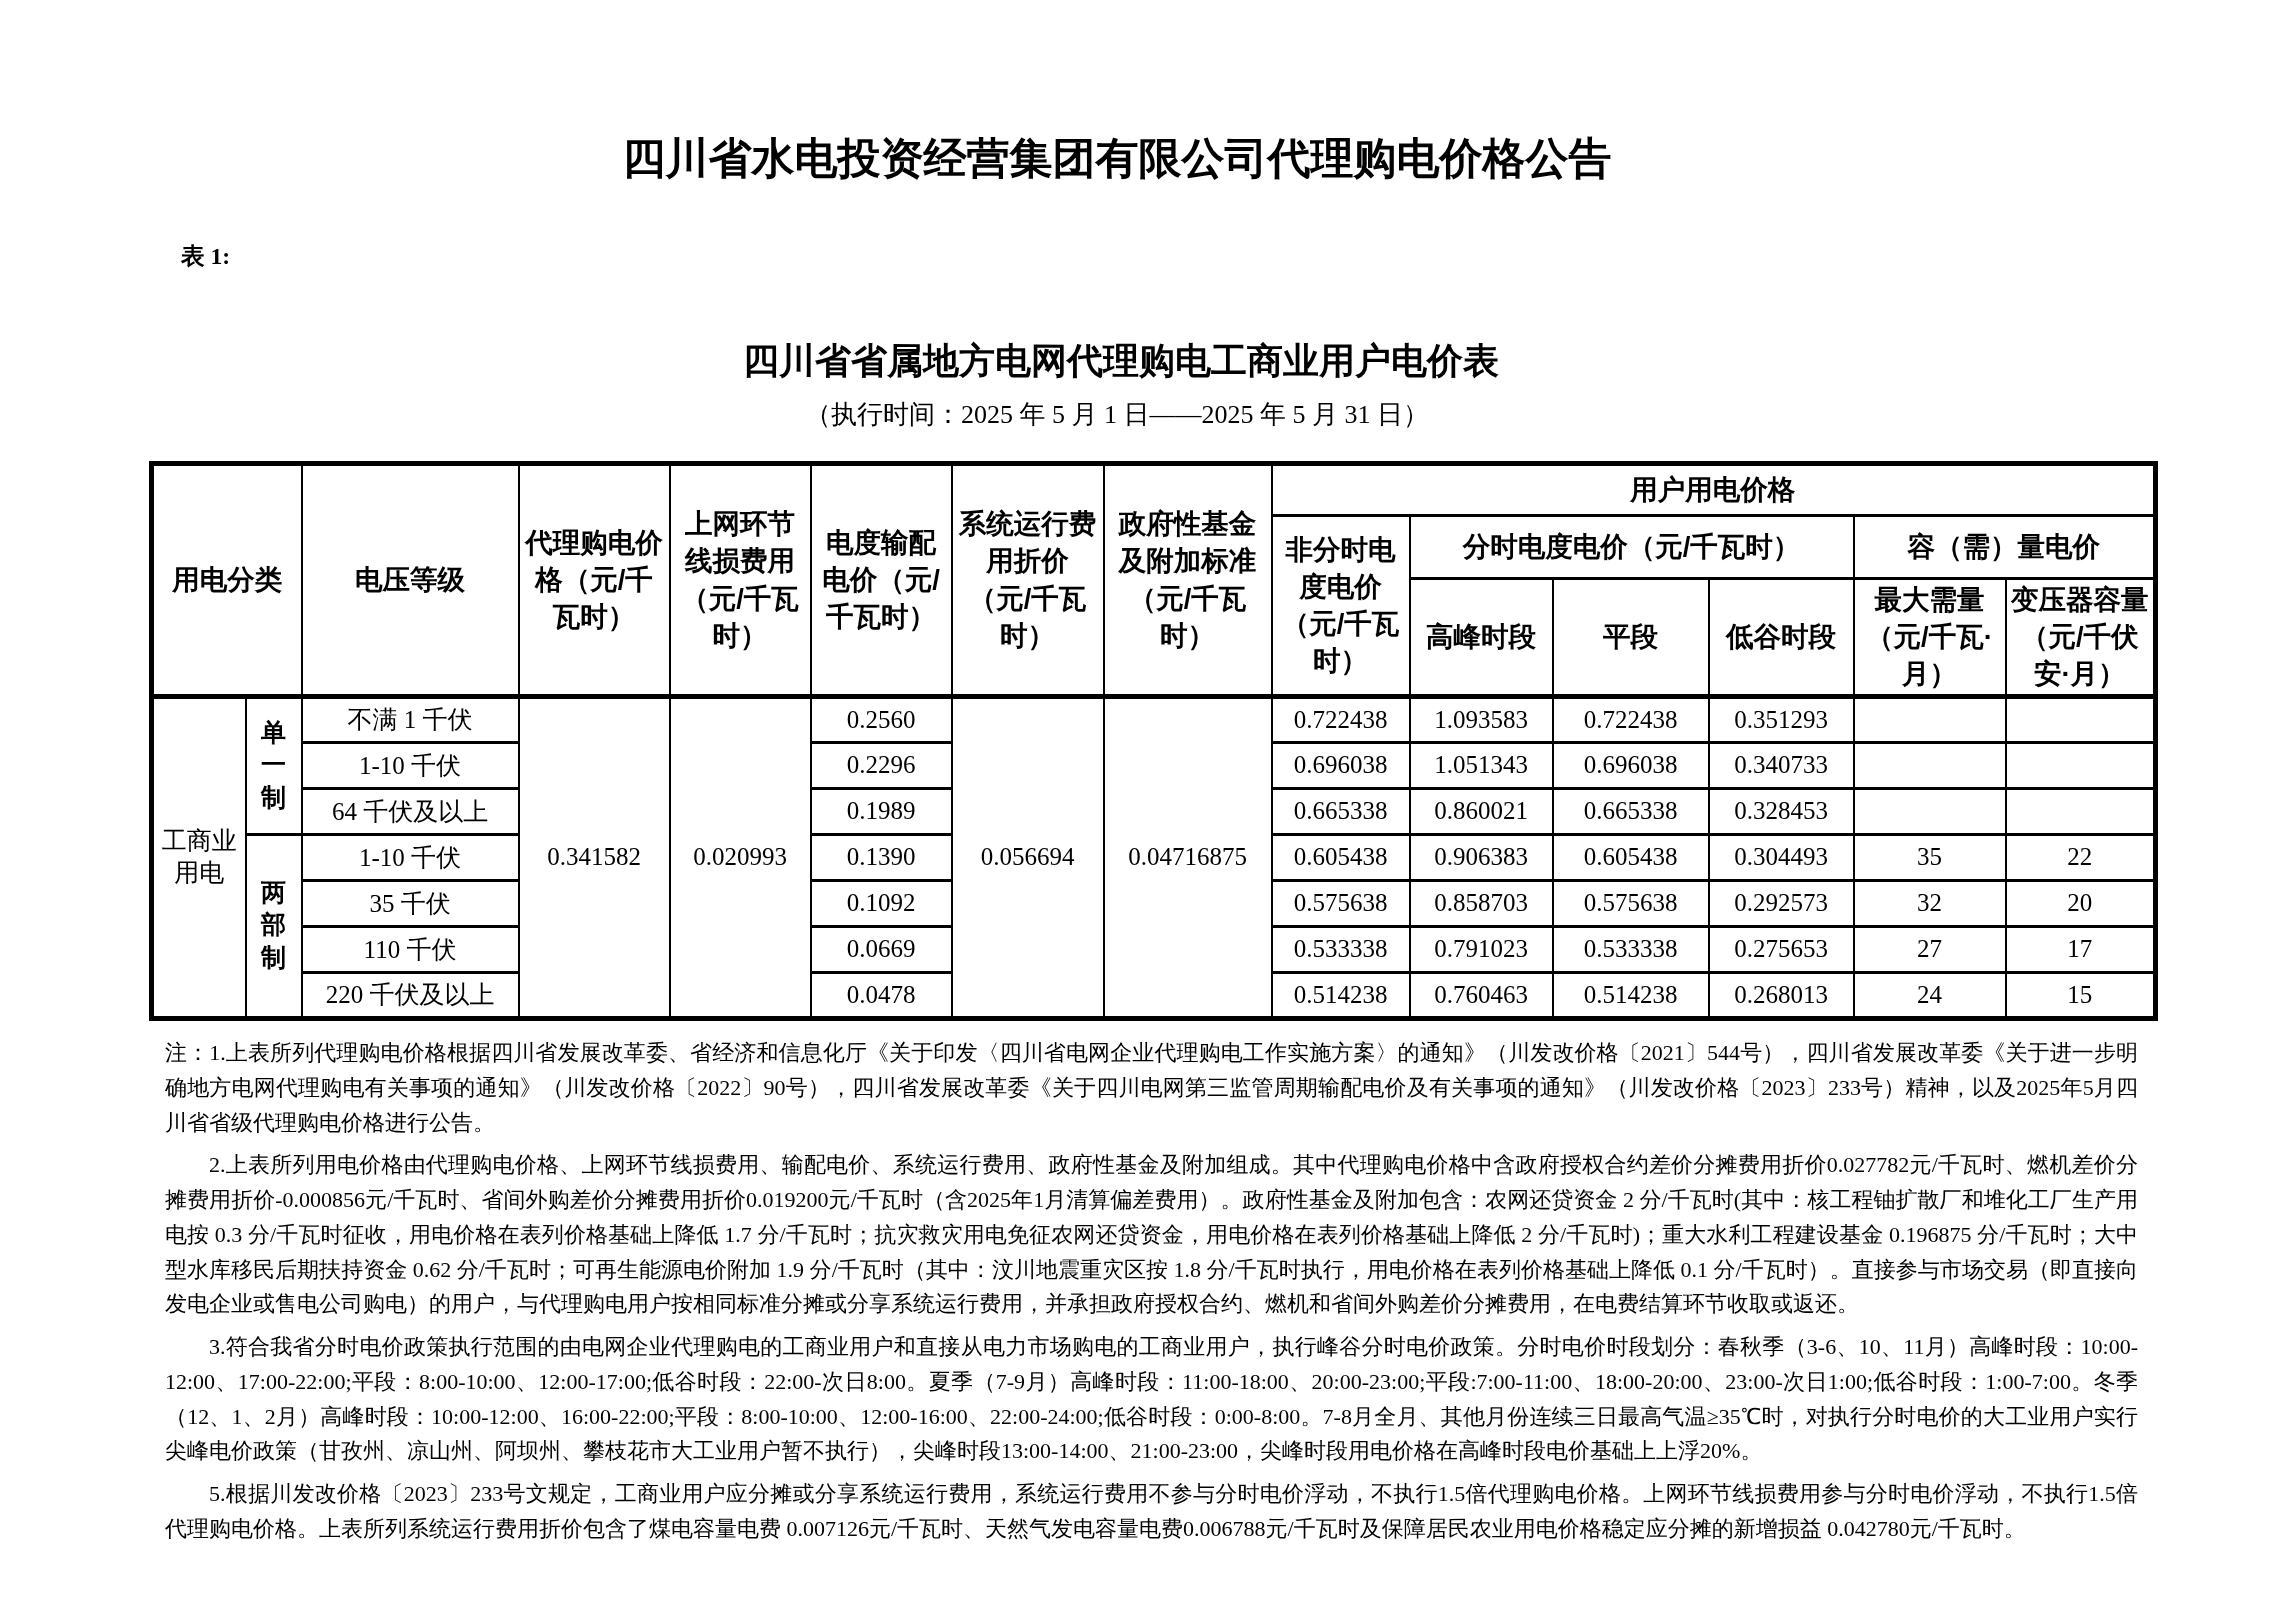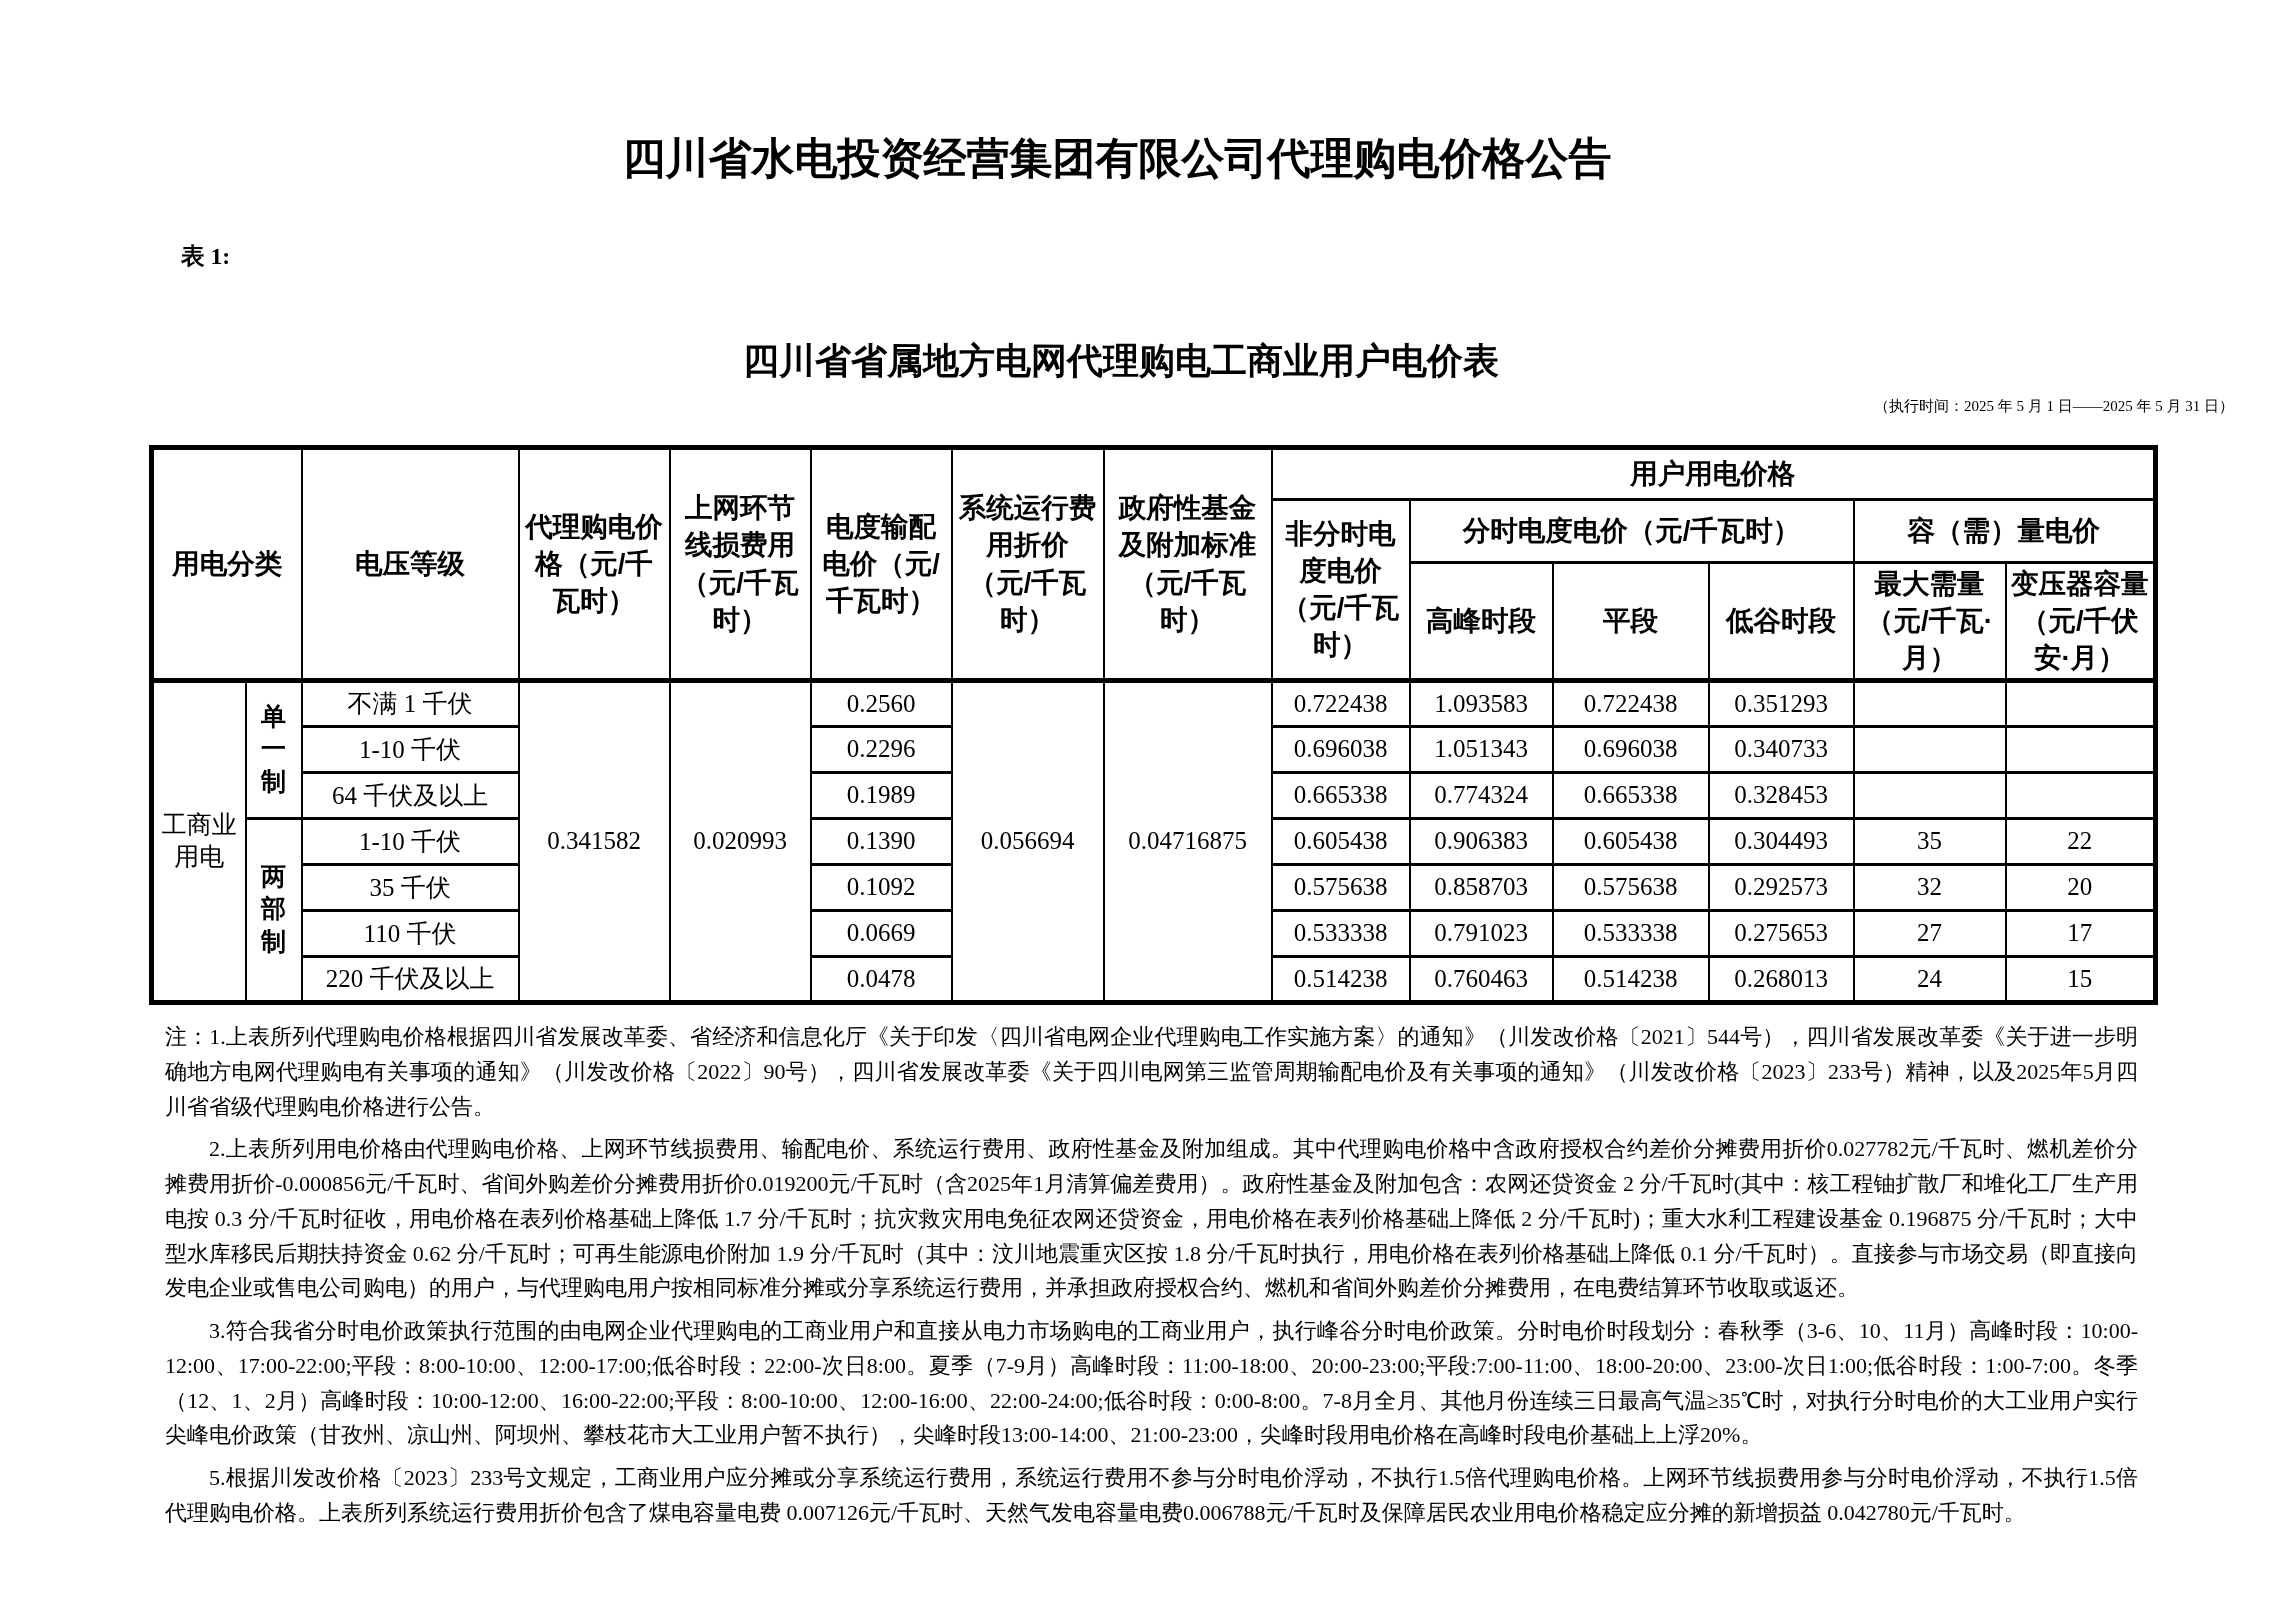--- a/index.html
+++ b/index.html
@@ -13,21 +13,21 @@
     font-family: "Liberation Sans", sans-serif; font-weight: bold; font-size: 43px;
   }
   .table-label {
     margin: 52px 0 0 181px; font-size: 23.6px; font-weight: bold;
     font-family: "Liberation Serif", serif;
   }
   .table-title {
     margin: 65px 0 0 8px; text-align: center;
     font-family: "Liberation Sans", sans-serif; font-weight: bold; font-size: 36px;
   }
-  .period { margin: 10.5px 0 0 0; text-align: right; font-size: 15px; }
+  .period { margin: 10.5px 0 0 0; text-align: center; font-size: 26px; }
 
   .price-table {
     border-collapse: collapse; table-layout: fixed; width: 2004px;
     margin: 29px 0 0 149px; border: 5.2px solid #000; text-align: center;
   }
   .price-table th, .price-table td {
     border-left: 2px solid #000; border-right: 2px solid #000;
     border-top: 3.3px solid #000; border-bottom: 3.3px solid #000;
     vertical-align: middle; text-align: center; padding: 1.3px 3.9px; overflow: hidden;
   }
@@ -130,21 +130,21 @@
         <td>1.051343</td>
         <td>0.696038</td>
         <td>0.340733</td>
         <td></td>
         <td></td>
       </tr>
       <tr>
         <td class="voltage">64 千伏及以上</td>
         <td>0.1989</td>
         <td>0.665338</td>
-        <td>0.774324</td>
+        <td>0.860021</td>
         <td>0.665338</td>
         <td>0.328453</td>
         <td></td>
         <td></td>
       </tr>
       <tr>
         <td rowspan="4" class="v-label">两部制</td>
         <td class="voltage">1-10 千伏</td>
         <td>0.1390</td>
         <td>0.605438</td>

